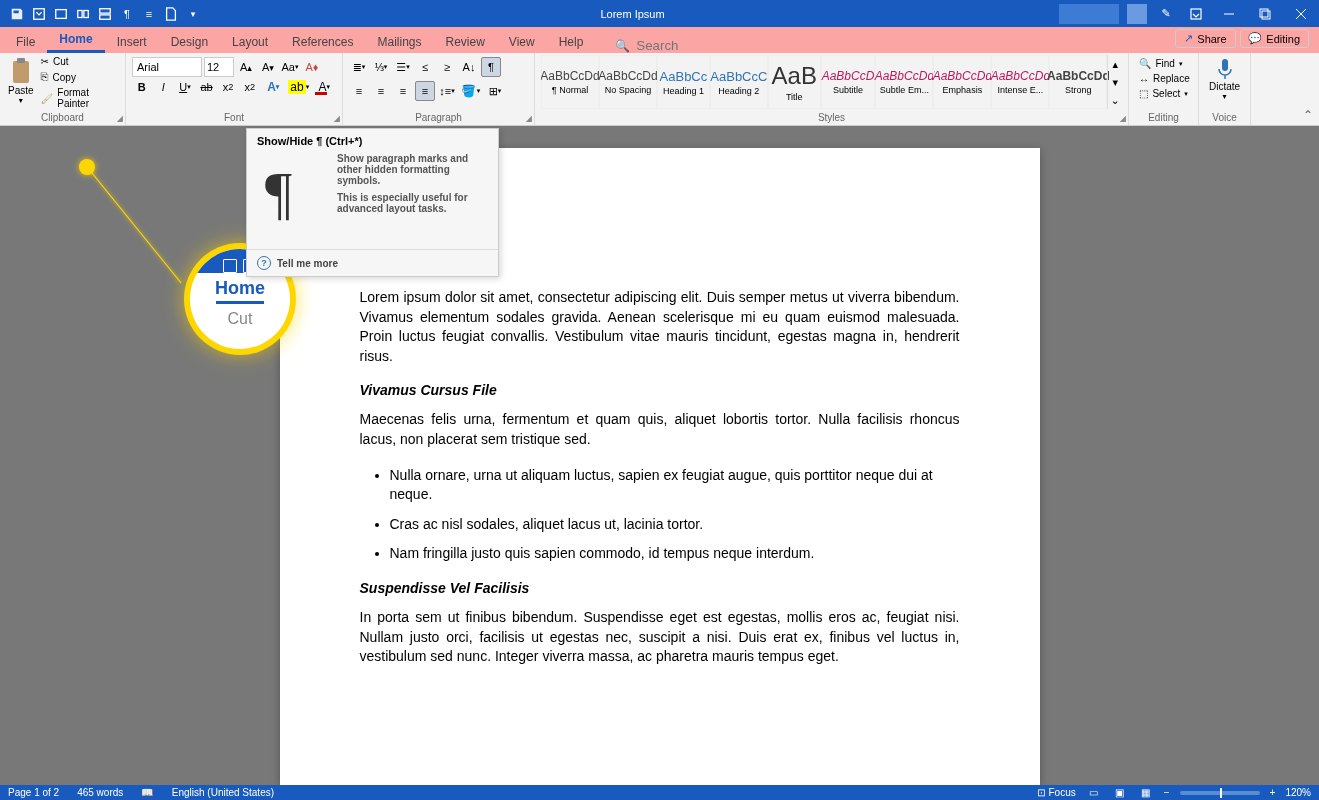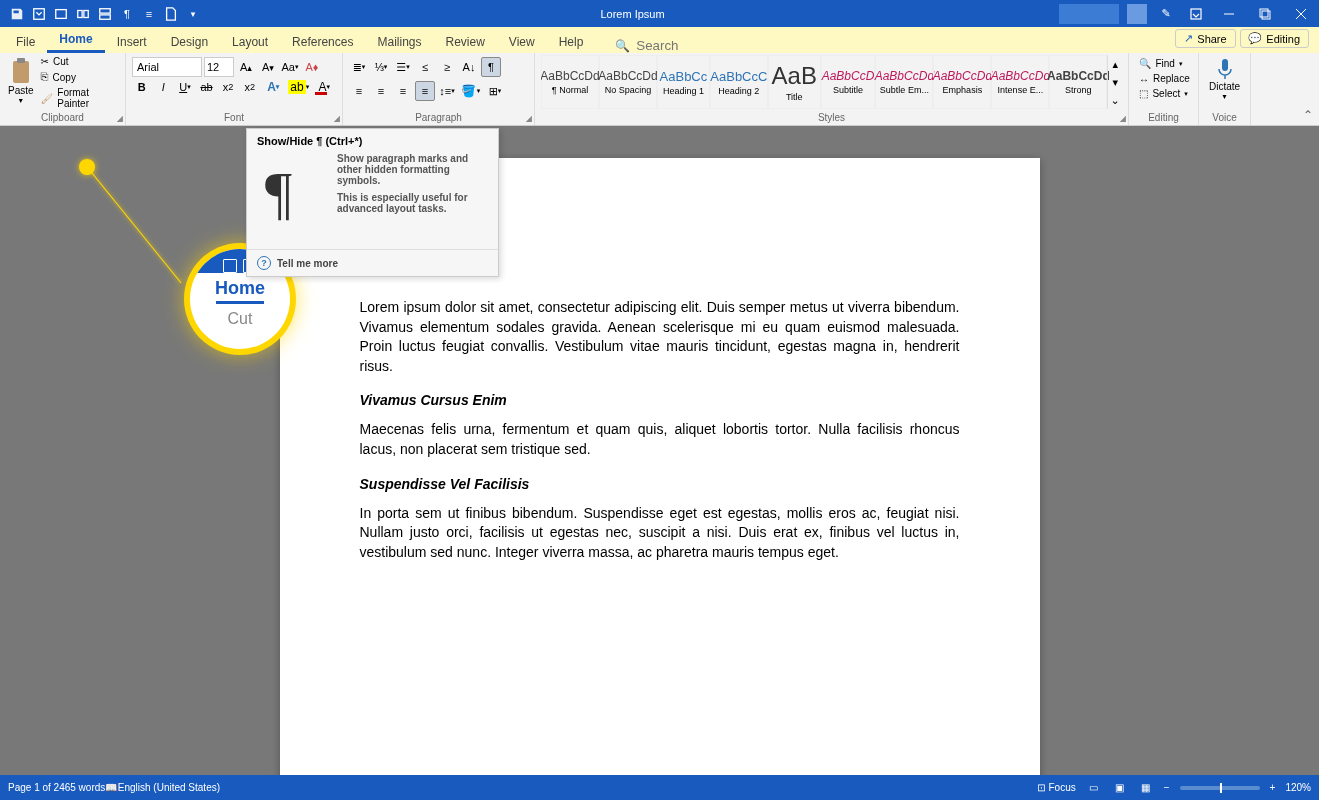--- a/index.html
+++ b/index.html
@@ -10,21 +10,21 @@
 .qat { display: flex; gap: 4px; padding: 0 8px; }
 .qat-item { width: 18px; height: 18px; display: flex; align-items: center; justify-content: center; fill: white; cursor: pointer; }
 .doctitle { flex: 1; text-align: center; }
 .userbox { width: 60px; height: 20px; background: #3d7cd4; margin: 0 4px; }
 .userbox.light { background: #6a9ae0; width: 20px; }
 .winctrl { display: flex; }
 .winbtn { width: 36px; height: 27px; display: flex; align-items: center; justify-content: center; fill: white; cursor: pointer; }
 .winbtn svg { width: 12px; height: 12px; }
 
 
-.tabs { background: #fef9c3; height: 26px; display: flex; align-items: flex-end; padding-left: 4px; position: relative; }
+.tabs { background: #fca5a5; height: 26px; display: flex; align-items: flex-end; padding-left: 4px; position: relative; }
 .tab { padding: 4px 12px; font-size: 12px; cursor: pointer; color: #444; }
 .tab.active { color: #185abd; border-bottom: 3px solid #185abd; font-weight: 600; }
 .search-area { display: flex; align-items: center; margin-left: 20px; color: #666; gap: 6px; }
 .right-tabs { position: absolute; right: 10px; top: 2px; display: flex; gap: 4px; }
 .share-btn { border: 1px solid #ccc; padding: 2px 8px; border-radius: 3px; font-size: 11px; display: flex; align-items: center; gap: 4px; cursor: pointer; }
 
 
 .ribbon { background: #f3f3f3; height: 73px; display: flex; border-bottom: 1px solid #ccc; }
 .group { border-right: 1px solid #ddd; padding: 2px 6px; display: flex; flex-direction: column; position: relative; }
 .group-label { font-size: 10px; color: #666; text-align: center; position: absolute; bottom: 2px; width: 100%; left: 0; }
@@ -54,21 +54,21 @@
 .style-preview.blue { color: #2e74b5; }
 .style-preview.italic { font-style: italic; color: #be185d; }
 .style-preview.bold { font-weight: bold; }
 
 .editing-col { display: flex; flex-direction: column; gap: 2px; font-size: 10px; }
 .edit-item { display: flex; align-items: center; gap: 4px; cursor: pointer; padding: 1px 4px; }
 
 .dictate-btn { display: flex; flex-direction: column; align-items: center; padding: 2px 8px; cursor: pointer; }
 
 
-.doc-area { background: #787878; height: 659px; display: flex; justify-content: center; overflow: hidden; position: relative; padding-top: 32px; }
+.doc-area { background: #787878; height: 659px; display: flex; justify-content: center; overflow: hidden; position: relative; padding-top: 22px; }
 .page { width: 760px; background: white; box-shadow: 0 2px 8px rgba(0,0,0,0.3); padding: 100px 80px 40px; position: relative; }
 .doc-title-h { font-size: 17px; font-weight: bold; margin-bottom: 20px; }
 .para { font-family: Arial, sans-serif; font-size: 14px; text-align: justify; margin-bottom: 16px; line-height: 1.4; }
 .subhead { font-family: Arial, sans-serif; font-size: 14px; font-weight: bold; font-style: italic; margin-bottom: 12px; }
 .bullets { margin-left: 30px; margin-bottom: 16px; }
 .bullets li { font-family: Arial, sans-serif; font-size: 14px; margin-bottom: 10px; line-height: 1.4; }
 
 
 .tooltip { position: absolute; top: 2px; left: 246px; width: 253px; background: #f6f6f6; border: 1px solid #ccc; box-shadow: 2px 2px 6px rgba(0,0,0,0.15); padding: 0; z-index: 200; }
 .tooltip-title { font-weight: bold; font-size: 11px; padding: 6px 10px 2px; }
@@ -83,21 +83,21 @@
 .callout-line { position: absolute; width: 150px; height: 1px; background: #ffd700; top: 37px; left: 17px; transform: rotate(51deg); transform-origin: 0 0; box-shadow: 0 0 4px #ffd700; }
 .callout-circle { position: absolute; top: 120px; left: 120px; width: 100px; height: 100px; border-radius: 50%; background: white; box-shadow: 0 0 0 6px #ffd700, 0 0 20px 6px rgba(255,215,0,0.6); display: flex; flex-direction: column; align-items: center; justify-content: center; overflow: hidden; }
 .callout-top-bar { position: absolute; top: 0; width: 100%; height: 24px; background: #185abd; display: flex; align-items: flex-end; justify-content: center; gap: 6px; }
 .callout-top-bar span { width: 14px; height: 14px; border: 1.5px solid white; border-radius: 1px; }
 .callout-home { font-size: 18px; font-weight: 600; color: #185abd; margin-top: 8px; }
 .callout-underline { width: 48px; height: 3px; background: #185abd; margin-top: 2px; }
 .callout-cut { font-size: 16px; color: #888; margin-top: 6px; }
 .callout-dot { width: 16px; height: 16px; border-radius: 50%; background: #ffd700; position: absolute; top: 30px; left: 9px; box-shadow: 0 0 6px rgba(255,215,0,0.8); }
 
 
-.statusbar { position: absolute; bottom: 0; width: 100%; height: 25px; background: #185abd; color: white; display: flex; align-items: center; font-size: 10px; padding: 0 8px; }
+.statusbar { position: absolute; bottom: 0; width: 100%; height: 15px; background: #185abd; color: white; display: flex; align-items: center; font-size: 10px; padding: 0 8px; gap: 18px; }
 .status-right { position: absolute; right: 8px; display: flex; align-items: center; gap: 10px; }
 .viewbtn { width: 16px; height: 14px; display: flex; align-items: center; justify-content: center; cursor: pointer; }
 .zoom-slider { width: 80px; height: 4px; background: #5a8dd0; position: relative; border-radius: 2px; }
 .zoom-thumb { position: absolute; left: 50%; width: 2px; height: 10px; background: white; top: -3px; }
 
 svg { pointer-events: none; }
 </style>
 </head>
 <body>
 
@@ -377,22 +377,27 @@
     </div>
     <div class="tooltip-footer">
       <span class="help-circle">?</span>
       <span style="font-weight:bold;color:#444">Tell me more</span>
     </div>
   </div>
 
   <div class="page">
     <div class="doc-title-h">Lorem Ipsum</div>
     <p class="para">Lorem ipsum dolor sit amet, consectetur adipiscing elit. Duis semper metus ut viverra bibendum. Vivamus elementum sodales gravida. Aenean scelerisque mi eu quam euismod malesuada. Proin luctus feugiat convallis. Vestibulum vitae mauris tincidunt, egestas magna in, hendrerit risus.</p>
-    <div class="subhead">Vivamus Cursus Enim</div>
+    <div class="subhead">Vivamus Cursus File</div>
     <p class="para">Maecenas felis urna, fermentum et quam quis, aliquet lobortis tortor. Nulla facilisis rhoncus lacus, non placerat sem tristique sed.</p>
+    <ul class="bullets">
+      <li>Nulla ornare, urna ut aliquam luctus, sapien ex feugiat augue, quis porttitor neque dui at neque.</li>
+      <li>Cras ac nisl sodales, aliquet lacus ut, lacinia tortor.</li>
+      <li>Nam fringilla justo quis sapien commodo, id tempus neque interdum.</li>
+    </ul>
     <div class="subhead">Suspendisse Vel Facilisis</div>
     <p class="para">In porta sem ut finibus bibendum. Suspendisse eget est egestas, mollis eros ac, feugiat nisi. Nullam justo orci, facilisis ut egestas nec, suscipit a nisi. Duis erat ex, finibus vel luctus in, vestibulum sed nunc. Integer viverra massa, ac pharetra mauris tempus eget.</p>
   </div>
 
   <div class="callout">
     <div class="callout-dot"></div>
     <div class="callout-line"></div>
     <div class="callout-circle">
       <div class="callout-top-bar">
           <span></span>

